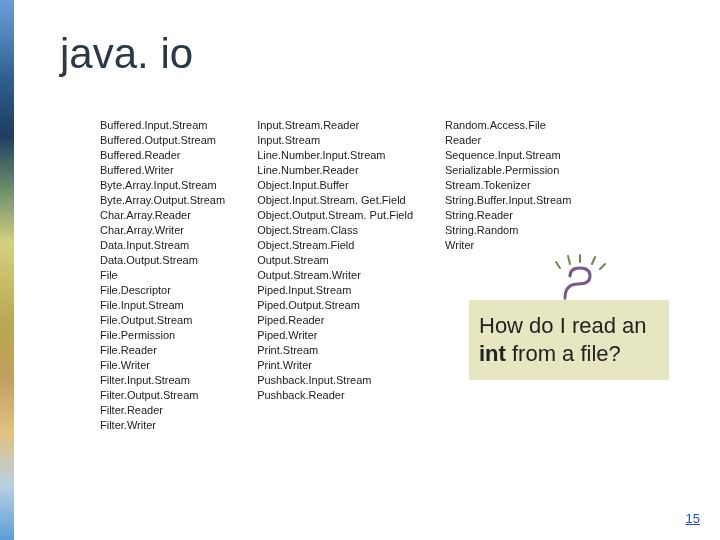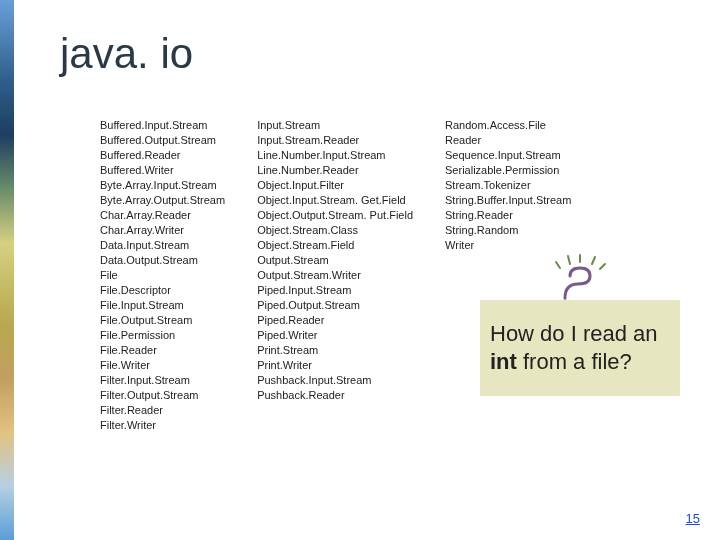--- a/index.html
+++ b/index.html
@@ -45,24 +45,24 @@
     flex-direction: column;
   }
   .col .item {
     font-size: 11px;
     color: #222;
     line-height: 15px;
     white-space: nowrap;
   }
   .question-box {
     position: absolute;
-    right: 40px;
+    right: 51px;
     top: 300px;
     width: 180px;
-    padding: 20px 10px;
+    padding: 12px 10px;
     background: #e6e6c0;
     font-size: 22px;
     color: #222;
     line-height: 28px;
   }
   .question-box b {
     font-weight: bold;
   }
   .question-mark {
     position: absolute;
@@ -109,25 +109,25 @@
       <div class="item">File.Output.Stream</div>
       <div class="item">File.Permission</div>
       <div class="item">File.Reader</div>
       <div class="item">File.Writer</div>
       <div class="item">Filter.Input.Stream</div>
       <div class="item">Filter.Output.Stream</div>
       <div class="item">Filter.Reader</div>
       <div class="item">Filter.Writer</div>
     </div>
   <div class="col" id="col1">
+      <div class="item">Input.Stream.Reader</div>
       <div class="item">Input.Stream</div>
-      <div class="item">Input.Stream.Reader</div>
       <div class="item">Line.Number.Input.Stream</div>
       <div class="item">Line.Number.Reader</div>
-      <div class="item">Object.Input.Filter</div>
+      <div class="item">Object.Input.Buffer</div>
       <div class="item">Object.Input.Stream. Get.Field</div>
       <div class="item">Object.Output.Stream. Put.Field</div>
       <div class="item">Object.Stream.Class</div>
       <div class="item">Object.Stream.Field</div>
       <div class="item">Output.Stream</div>
       <div class="item">Output.Stream.Writer</div>
       <div class="item">Piped.Input.Stream</div>
       <div class="item">Piped.Output.Stream</div>
       <div class="item">Piped.Reader</div>
       <div class="item">Piped.Writer</div>

